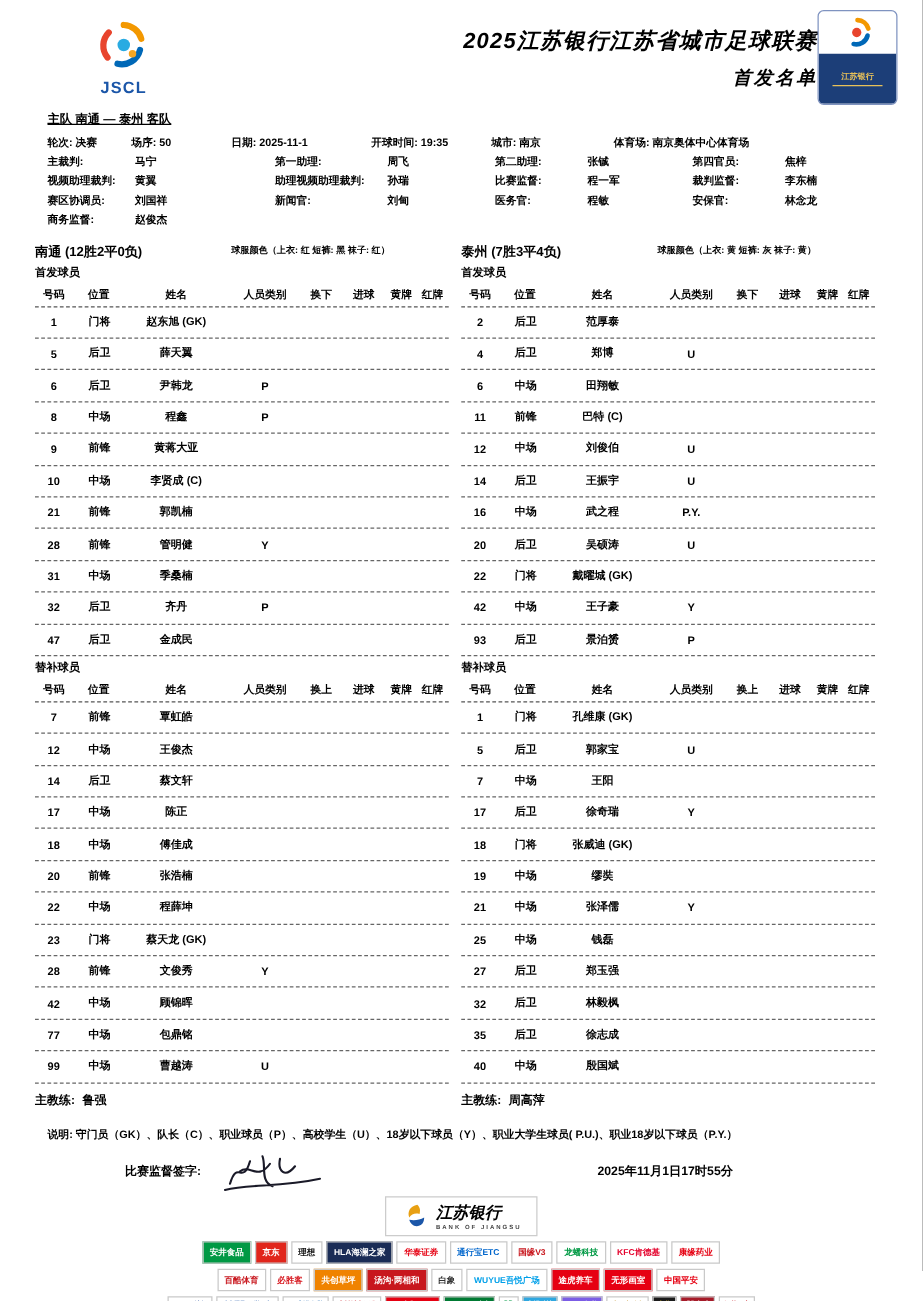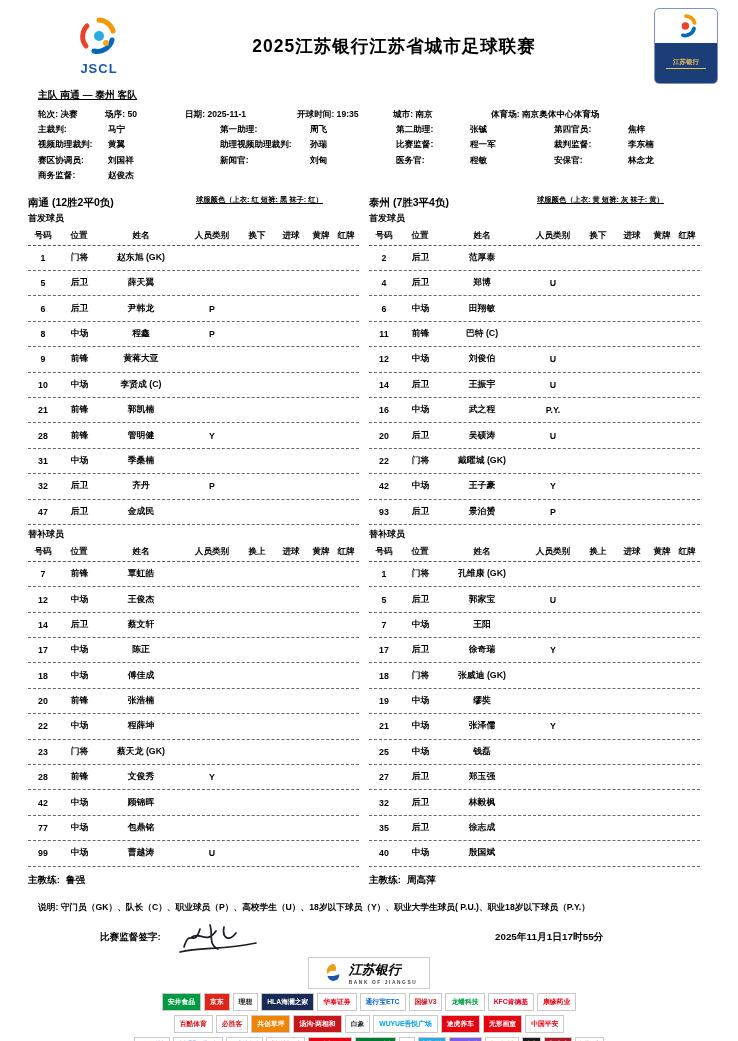--- a/index.html
+++ b/index.html
@@ -2,55 +2,55 @@
 <html><head>
 <meta charset="utf-8">
 <style>
   html,body{margin:0;padding:0;background:#888;}
   #page{position:relative;width:738px;height:1041px;background:#fff;margin:0 auto;
         font-family:"Liberation Sans","DejaVu Sans",sans-serif;color:#000;font-weight:700;overflow:hidden;}
   
   #hdr{display:flex;align-items:center;padding:10px 20px 0 64px;height:82px;box-sizing:border-box;}
   #logo-block{width:70px;text-align:center;}
   #logo-block .jscl{color:#1b56a8;font-size:13px;letter-spacing:1px;margin-top:1px;}
-  #titles{flex:1;text-align:center;}
+  #titles{flex:1;text-align:right;font-style:italic;}
   .title1{font-size:17.5px;letter-spacing:1px;}
   .title2{font-size:15px;margin-top:9px;letter-spacing:2px;}
   #badge{width:62px;height:74px;border:1px solid #7f93c0;border-radius:5px;overflow:hidden;
          display:flex;flex-direction:column;background:#fff;}
   #badge .bt{flex:1;display:flex;align-items:center;justify-content:center;}
   #badge .bb{height:40px;background:#1c3e78;color:#e8c159;font-size:6.5px;display:flex;flex-direction:column;
              align-items:center;justify-content:center;line-height:1.5;}
   #badge .bb .ln{width:40px;border-top:1px solid #e8c159;margin-top:2px;}
   
   #matchup{margin:7px 0 5px 38px;font-size:9.8px;text-decoration:underline;}
   #info-a{display:grid;grid-template-columns:67px 80px 112px 96px 98px auto;margin:0 30px 0 38px;
           font-size:8.6px;line-height:15px;}
   #info-grid{display:grid;grid-template-columns:70px 112px 90px 86px 74px 84px 74px auto;
              margin:0 30px 0 38px;font-size:8.6px;line-height:15.4px;}
   
   #tables{display:grid;grid-template-columns:331px 331px;column-gap:10px;padding:0 28px 0 28px;}
   .team-head{position:relative;height:17px;margin-top:8px;}
   .team-name{font-size:10.5px;}
-  .kit{position:absolute;left:168px;top:3px;font-size:7.3px;text-decoration:underline;}
+  .kit{position:absolute;left:157px;top:3px;font-size:7.3px;}
   .sec-title{font-size:9px;margin:3px 0 3px 0;}
   .cols,.prow{display:grid;grid-template-columns:30px 40px 86px 56px 34px 34px 26px 24px;align-items:center;}
   .cols{font-size:8.6px;height:17px;border-bottom:1px dashed #555;}
   .prow{font-size:8.8px;height:24.4px;border-bottom:1px dashed #666;}
   .c-no,.c-name,.c-cat,.c-x{text-align:center;}
   .c-pos{text-align:center;padding-left:3px;}
   .cols .c-pos{padding-left:2px;}
   .coach{font-size:9.6px;margin-top:7px;}
   .coach .cv{margin-left:6px;text-align:right;}
   
   #footnote{margin:15px 0 0 38px;font-size:8.7px;}
   #sig-row{position:relative;height:34px;margin-top:7px;}
   #sig-label{position:absolute;left:100px;top:10px;font-size:9.6px;}
   #sig-svg{position:absolute;left:176px;top:-2px;}
-  #sig-date{position:absolute;left:495px;top:10px;font-size:9.8px;}
+  #sig-date{position:absolute;left:478px;top:10px;font-size:9.8px;}
   #bank{display:flex;justify-content:center;margin-top:2px;}
   #bank .bx{display:flex;align-items:center;gap:6px;border:1px solid #ccc;padding:3px 12px;background:#fff;}
   #bank .cn{font-family:"DejaVu Serif","Liberation Serif",serif;font-size:13px;font-style:italic;}
   #bank .en{font-size:4.8px;letter-spacing:1.6px;color:#444;text-align:center;margin-top:1px;}
   
   .sp-row{display:flex;justify-content:center;align-items:stretch;gap:3px;margin-top:4px;}
   .chip{display:flex;align-items:center;justify-content:center;border:1px solid #c9c9c9;
         padding:1px 5px;white-space:nowrap;}
   .r0 .chip,.r1 .chip{font-size:6.8px;height:14px;}
   .r2 .chip{font-size:5.2px;height:9px;padding:1px 3px;}
@@ -66,20 +66,21 @@
         <path d="M21 4 A15 15 0 0 1 35 15" stroke="#f39800" stroke-width="5" fill="none" stroke-linecap="round"></path>
         <path d="M34 24 A15 15 0 0 1 16 35" stroke="#0068b7" stroke-width="5" fill="none" stroke-linecap="round"></path>
         <path d="M8 30 A15 15 0 0 1 9 10" stroke="#e8442d" stroke-width="5" fill="none" stroke-linecap="round"></path>
         <circle cx="21" cy="20" r="5" fill="#29abe2"></circle>
         <circle cx="28" cy="27" r="3" fill="#f5a623"></circle>
       </svg>
       <div class="jscl">JSCL</div>
     </div>
     <div id="titles">
       <div class="title1">2025江苏银行江苏省城市足球联赛</div>
+      <div class="title2">首发名单</div>
     </div>
     <div id="badge">
       <div class="bt">
         <svg width="26" height="26" viewBox="0 0 42 40">
           <path d="M21 4 A15 15 0 0 1 35 15" stroke="#f39800" stroke-width="6" fill="none" stroke-linecap="round"></path>
           <path d="M34 24 A15 15 0 0 1 16 35" stroke="#0068b7" stroke-width="6" fill="none" stroke-linecap="round"></path>
           <circle cx="20" cy="20" r="6" fill="#e8442d"></circle>
         </svg>
       </div>
       <div class="bb">

